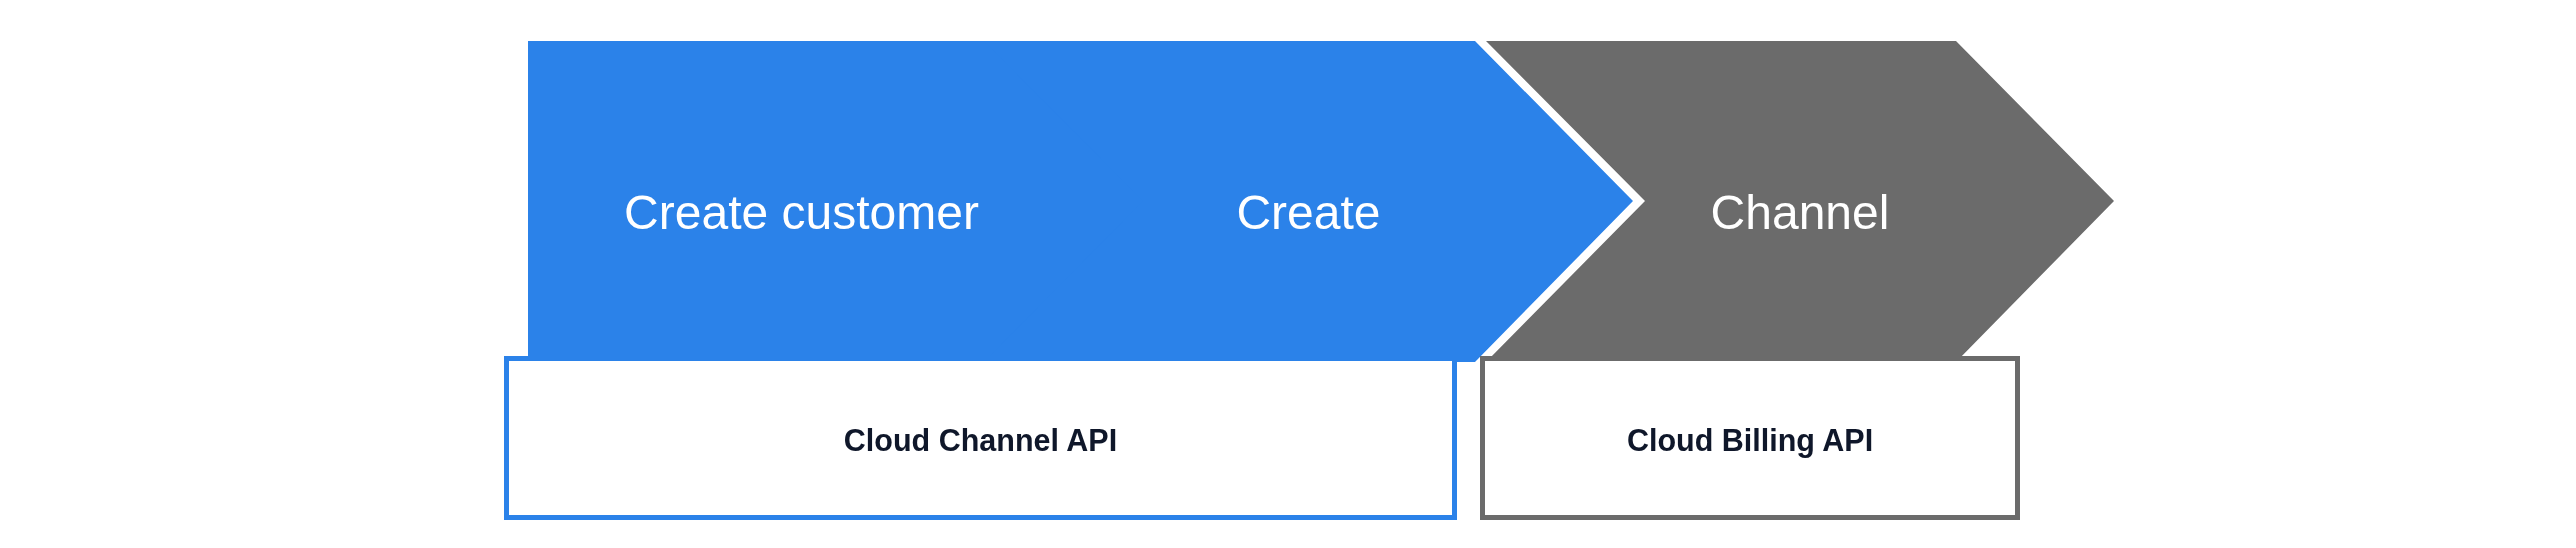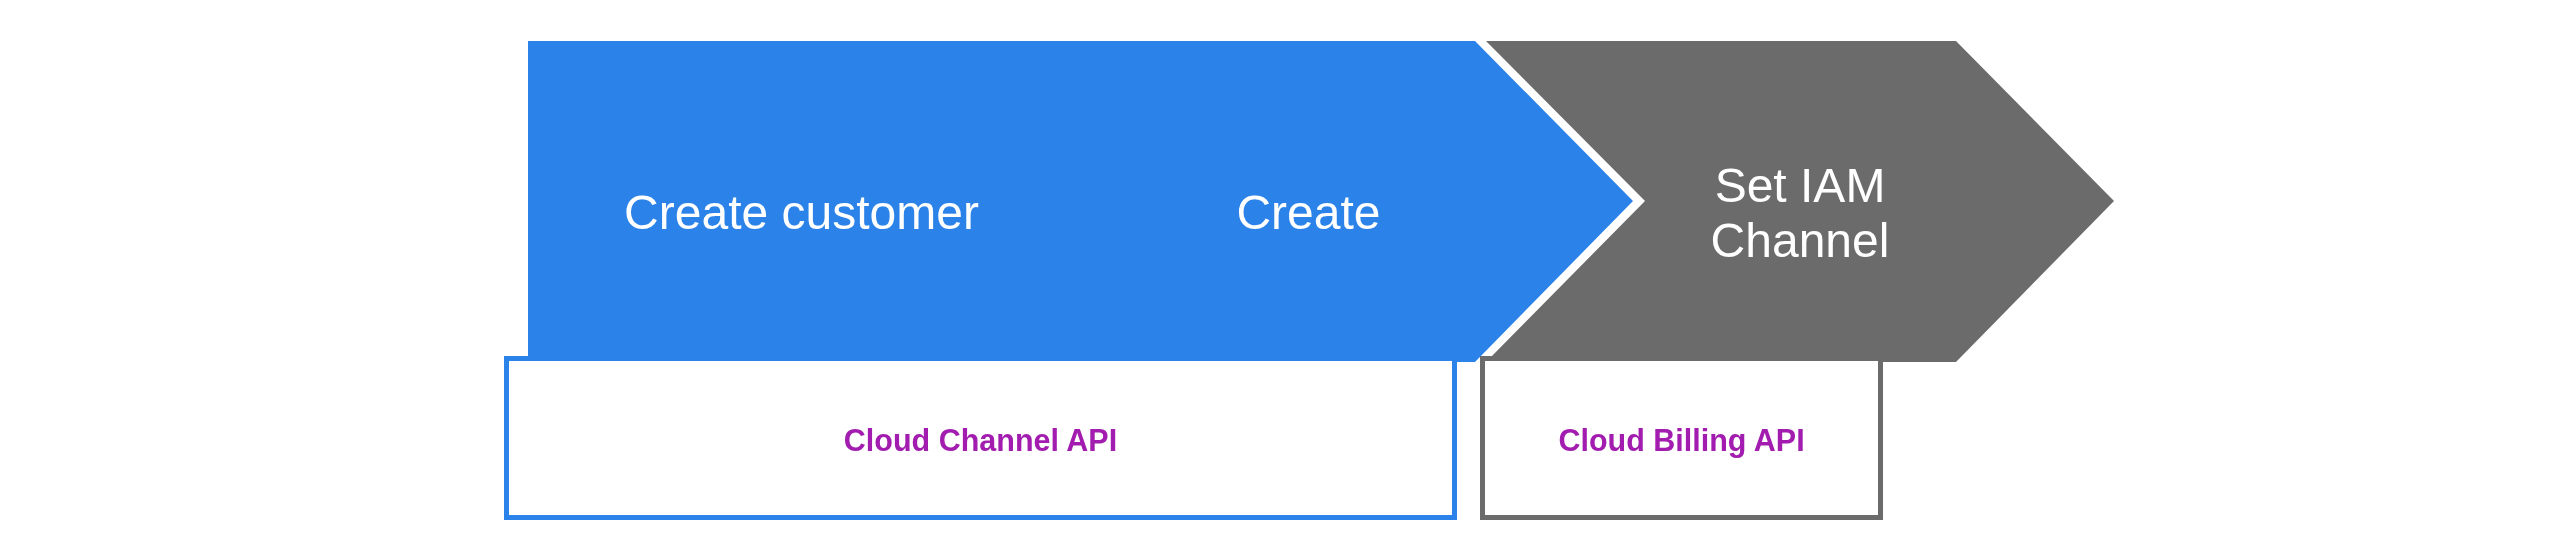--- a/index.html
+++ b/index.html
@@ -62,34 +62,34 @@
     position: absolute;
     top: 356px;
     height: 164px;
     box-sizing: border-box;
     background: #ffffff;
     display: flex;
     align-items: center;
     justify-content: center;
   }
   .api-box .api-label {
-    color: #a21caf;
+    color: #0f172a;
     font-size: 30.5px;
     font-weight: 700;
     text-align: center;
     padding-top: 4.2px;
   }
   .api-box-1 {
     left: 504px;
     width: 953px;
     border: 5.5px solid var(--blue, #2b82e9);
   }
   .api-box-2 {
     left: 1480px;
-    width: 403px;
+    width: 540px;
     border: 5.5px solid var(--gray, #6b6b6b);
   }
 </style>
 </head>
 <body>
 
 <div class="canvas">
 
   <div class="chevron chevron-1">
     <div class="chevron-label">
@@ -98,21 +98,20 @@
   </div>
 
   <div class="chevron chevron-2">
     <div class="chevron-label">
       <span>Create</span>
     </div>
   </div>
 
   <div class="chevron chevron-3">
     <div class="chevron-label">
-      <span>Set IAM</span>
       <span>Channel</span>
     </div>
   </div>
 
   <div class="api-box api-box-1">
     <div class="api-label">Cloud Channel API</div>
   </div>
 
   <div class="api-box api-box-2">
     <div class="api-label">Cloud Billing API</div>

